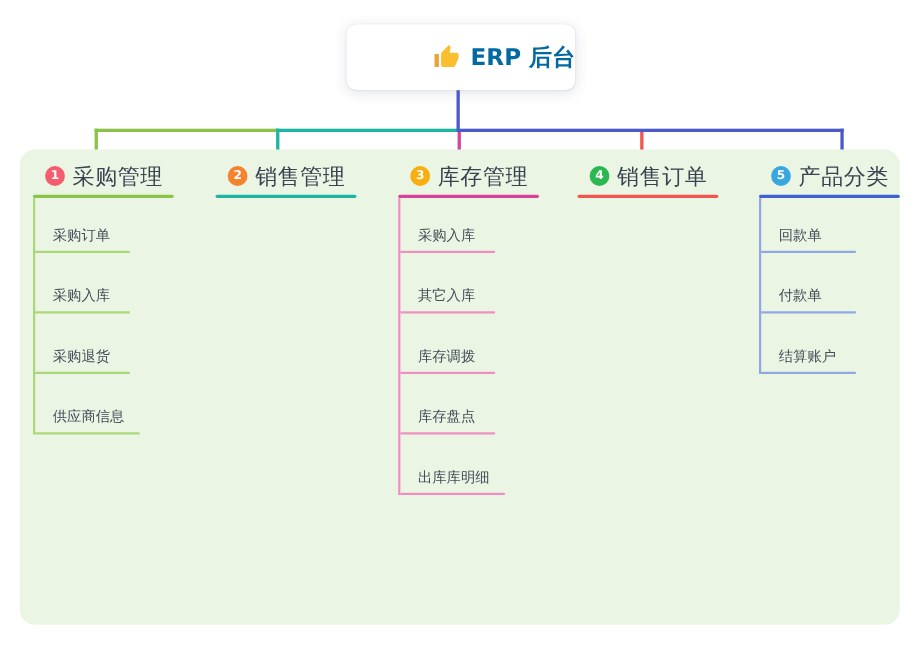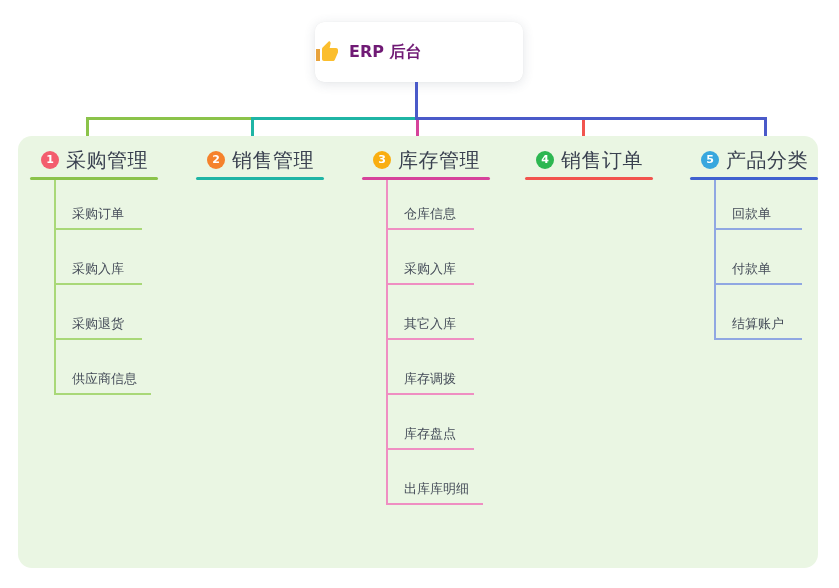--- a/index.html
+++ b/index.html
@@ -5,22 +5,22 @@
   * { margin:0; padding:0; box-sizing:content-box; }
   html,body { background:#ffffff; }
   body { font-family:"DejaVu Sans","Liberation Sans",sans-serif; }
   .stage { position:relative; width:839px; height:588px; background:#ffffff; overflow:hidden; }
 
   
   .root-node{
     position:absolute; left:315px; top:22px; width:208px; height:60px;
     background:#ffffff; border-radius:9px;
     box-shadow:0 2px 12px rgba(60,70,90,.14), 0 0 1px rgba(0,0,0,.08);
-    display:flex; align-items:center; justify-content:flex-start; gap:10px;
-    font-size:16px; font-weight:600; color:#701a75;
+    display:flex; align-items:center; justify-content:flex-end; gap:10px;
+    font-size:21px; font-weight:600; color:#0369a1;
   }
   .root-node svg{ display:block; }
 
   
   .line{ position:absolute; }
   .ln-trunk      { left:415px; top:82px;  width:3px;  height:38px; background:#4a5ac9; }
   .ln-h-green    { left:86px;  top:117px; width:167px; height:3px; background:#8bc34a; }
   .ln-h-teal     { left:251px; top:117px; width:167px; height:3px; background:#1fb5a5; }
   .ln-h-blue     { left:415px; top:117px; width:352px; height:3px; background:#4a5ac9; }
   .ln-d-green    { left:86px;  top:117px; width:3px; height:28px; background:#8bc34a; }
@@ -45,21 +45,21 @@
   }
   .badge{
     width:18px; height:18px; border-radius:50%;
     background:var(--badge,#999); color:#fff;
     font-size:11px; font-weight:bold; line-height:18px; text-align:center;
     flex:0 0 auto;
   }
   .title{ font-size:20px; color:#3a4150; letter-spacing:.5px; white-space:nowrap; }
   .title-underline{ height:3px; margin-top:6px; border-radius:2px; background:var(--main,#888); }
 
-  .children{ margin-left:24px; border-left:2px solid var(--light,#ccc); }
+  .children{ margin-left:0; border-left:2px solid var(--light,#ccc); }
   .child{
     box-sizing:border-box;
     width:max-content; min-width:86px; height:55px;
     padding:0 14px 5px 16px;
     display:flex; align-items:flex-end;
     border-bottom:2px solid var(--light,#ccc);
     font-size:13px; color:#454c59; white-space:nowrap; cursor:pointer;
   }
   .children .child:first-child{ height:50px; }
 </style>
@@ -112,21 +112,20 @@
     <div class="title-underline"></div>
   </div>
 
   <div class="branch b3" style="--badge: #f9ae10; --main: #d6439b; --light: #ef8ec2;">
     <div class="title-row">
       <span class="badge">3</span>
       <span class="title">库存管理</span>
     </div>
     <div class="title-underline"></div>
     <div class="children">
-      <div class="child">仓库信息</div>
       <div class="child">采购入库</div>
       <div class="child">其它入库</div>
       <div class="child">库存调拨</div>
       <div class="child">库存盘点</div>
       <div class="child">出库库明细</div>
     </div>
   </div>
 
   <div class="branch b4" style="--badge: #2db751; --main: #f2544e; --light: #f8a49e;">
     <div class="title-row">

